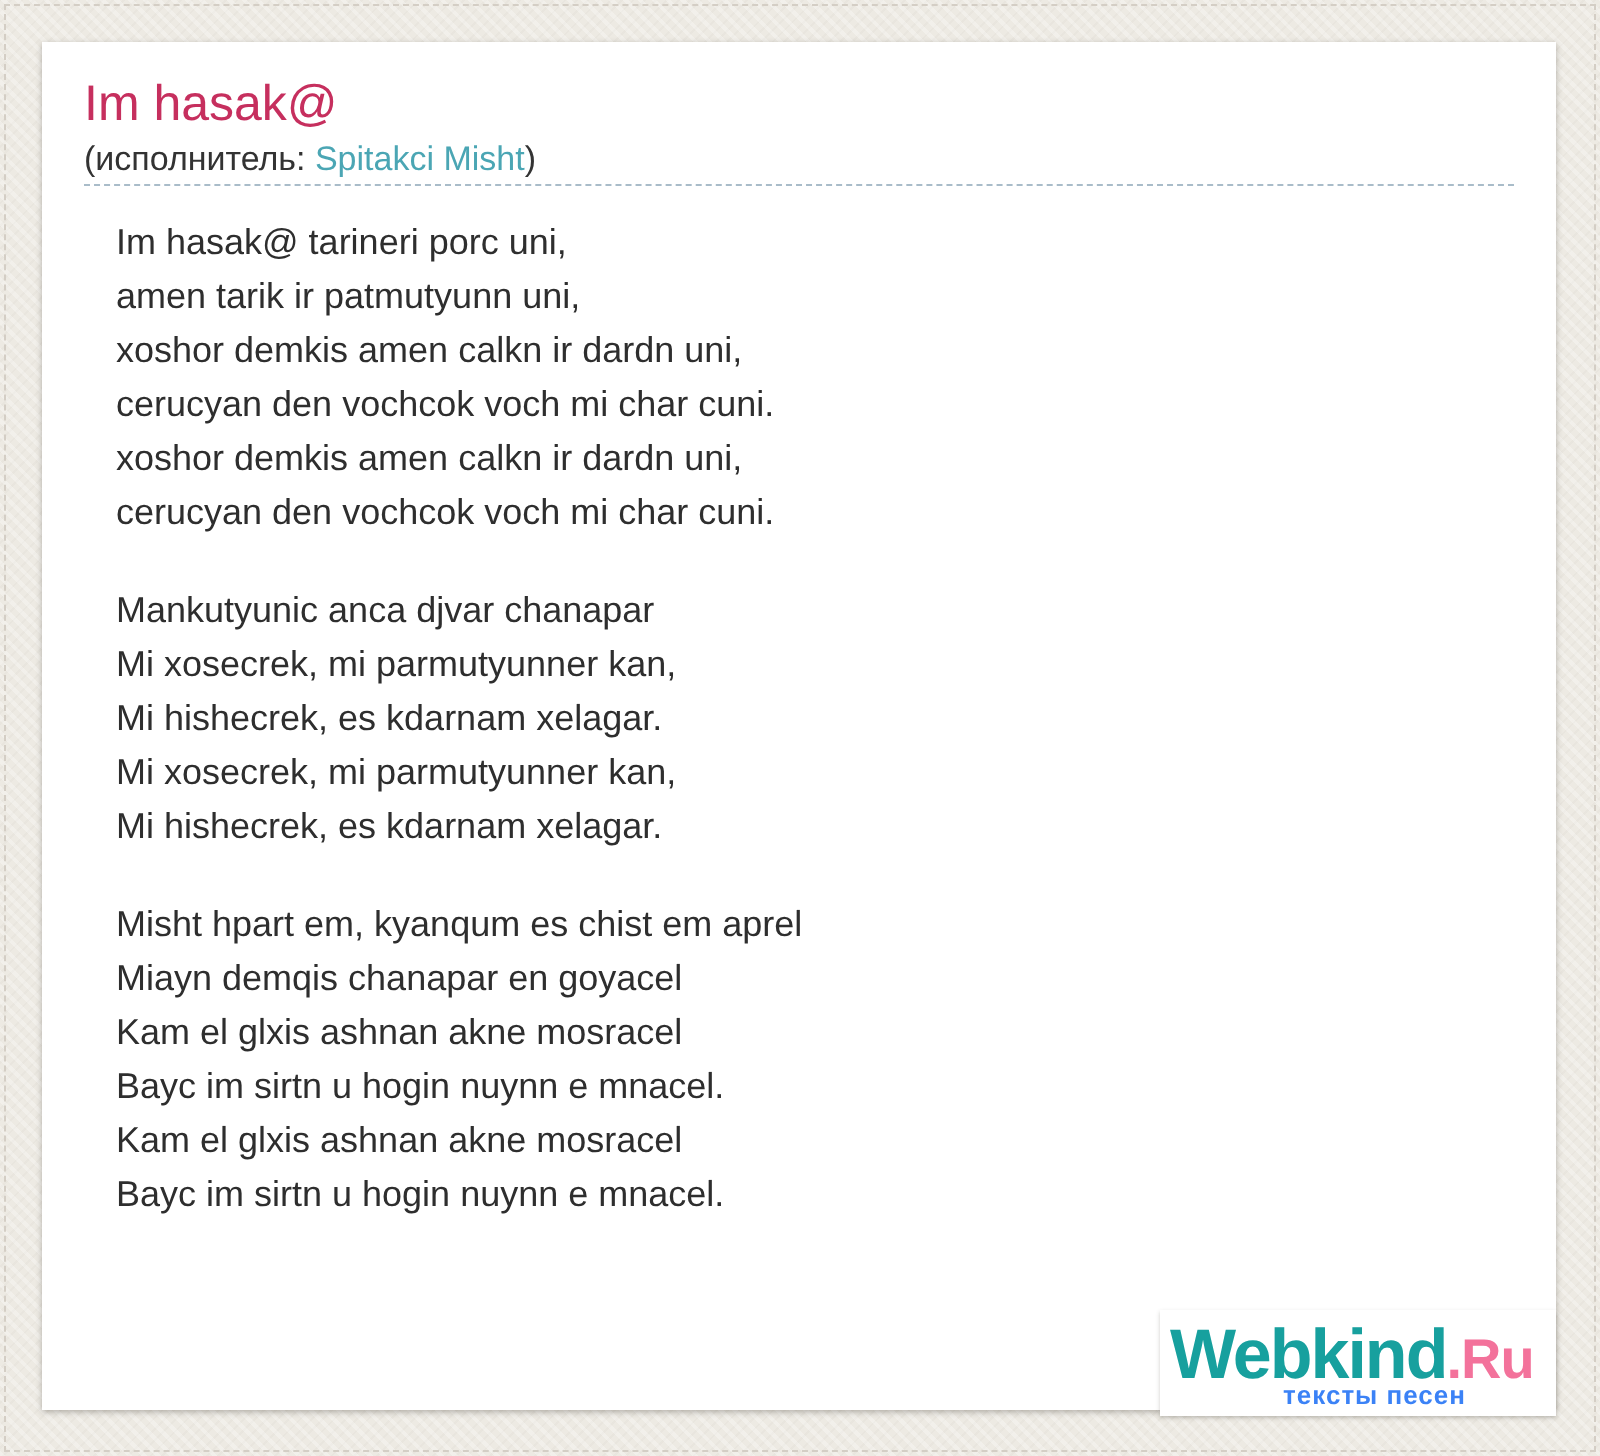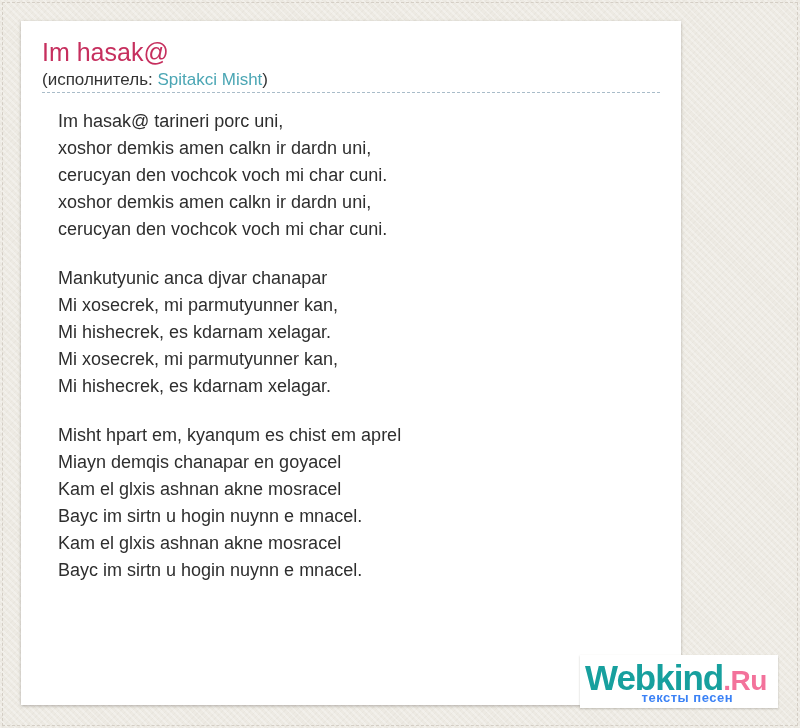--- a/index.html
+++ b/index.html
@@ -23,21 +23,21 @@
     position: absolute;
     inset: 2px;
     border: 1px dashed #d4cec5;
     pointer-events: none;
     z-index: 3;
   }
   .content-card {
     position: absolute;
     left: 21px;
     top: 21px;
-    width: 660px;
+    width: 757px;
     height: 684px;
     box-sizing: border-box;
     background: #ffffff;
     box-shadow: 0 1px 3px rgba(60,55,45,0.35);
     padding: 16px 21px 12px 21px;
     z-index: 1;
   }
   .title {
     margin: 0;
     font-size: 25px;
@@ -122,20 +122,21 @@
   <div class="content-card">
     <h1 class="title">Im hasak@</h1>
 
     <div class="artist-row"><span>(исполнитель: </span><a class="artist-link">Spitakci Misht</a><span>)</span></div>
 
     <div class="separator"></div>
 
     <div class="lyrics">
         <div class="verse">
           <div class="lyric-line">Im hasak@ tarineri porc uni,</div>
+          <div class="lyric-line">amen tarik ir patmutyunn uni,</div>
           <div class="lyric-line">xoshor demkis amen calkn ir dardn uni,</div>
           <div class="lyric-line">cerucyan den vochcok voch mi char cuni.</div>
           <div class="lyric-line">xoshor demkis amen calkn ir dardn uni,</div>
           <div class="lyric-line">cerucyan den vochcok voch mi char cuni.</div>
         </div>
         <div class="verse">
           <div class="lyric-line">Mankutyunic anca djvar chanapar</div>
           <div class="lyric-line">Mi xosecrek, mi parmutyunner kan,</div>
           <div class="lyric-line">Mi hishecrek, es kdarnam xelagar.</div>
           <div class="lyric-line">Mi xosecrek, mi parmutyunner kan,</div>

